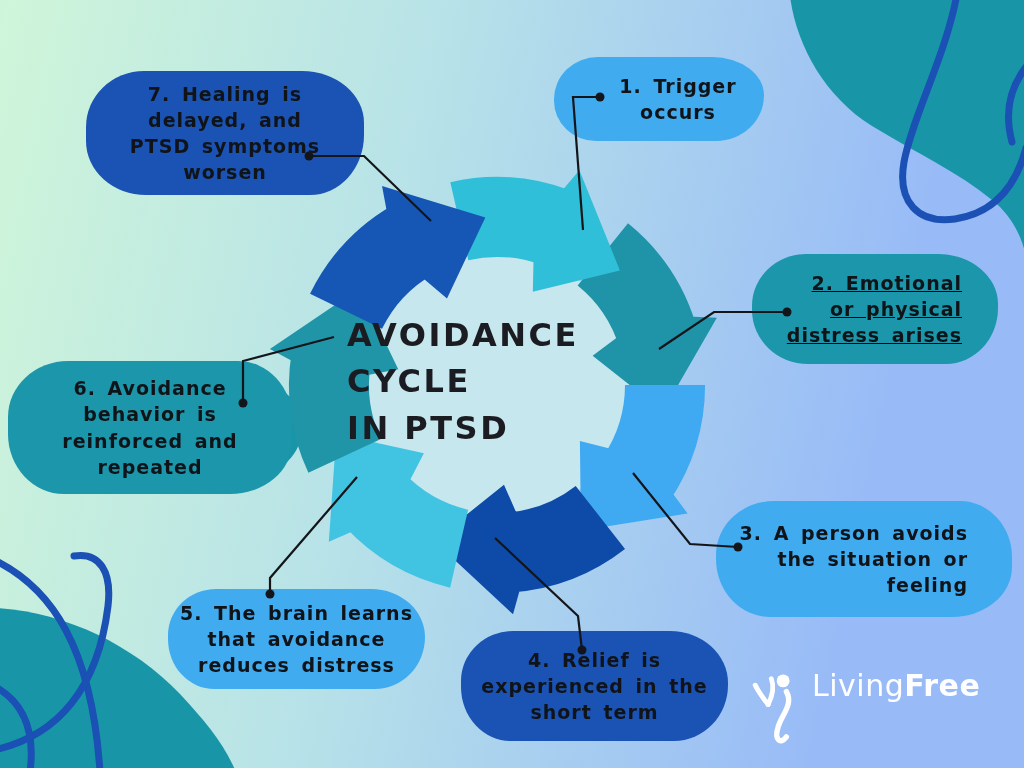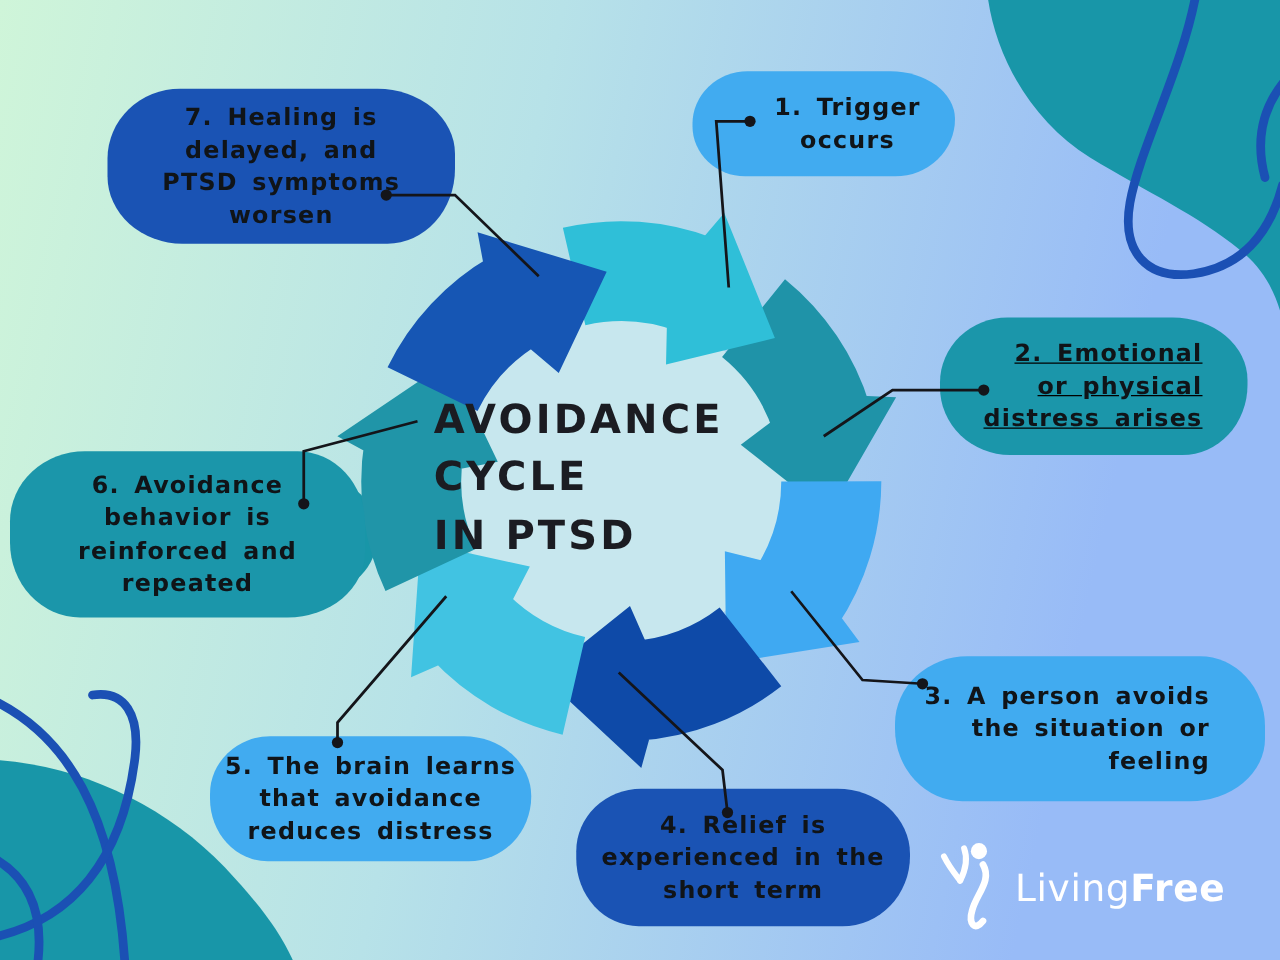--- a/index.html
+++ b/index.html
@@ -25,21 +25,21 @@
   .b4{left:461px;top:631px;width:267px;height:110px;border-radius:52px 58px 54px 50px/50px 52px 56px 54px;}
   .b5{left:168px;top:589px;width:257px;height:100px;border-radius:50px 56px 52px 48px/48px 50px 54px 52px;}
   .b6{left:8px;top:361px;width:284px;height:133px;border-radius:60px 54px 62px 56px/56px 58px 52px 60px;}
   .b7{left:86px;top:71px;width:278px;height:124px;border-radius:58px 62px 54px 60px/56px 52px 60px 54px;}
   .title{
     position:absolute;left:347px;top:312px;width:300px;z-index:3;
     white-space:pre-line;color:#1b1c22;
     font-size:32px;font-weight:bold;letter-spacing:2.5px;line-height:1.45;
   }
   .logo{
-    position:absolute;left:750px;top:668px;display:flex;align-items:center;z-index:5;
+    position:absolute;left:750px;top:668px;display:flex;z-index:5;
   }
   .logo-text{font-size:30px;color:#ffffff;letter-spacing:0.5px;}
   .logo-text .regular{font-weight:normal;}
   .logo-text .bold{font-weight:bold;}
 </style>
 </head>
 <body>
 
 <div class="canvas" style="background: linear-gradient(102deg, rgb(207, 245, 217) 0%, rgb(183, 226, 232) 38%, rgb(152, 187, 247) 82%);">
 
@@ -73,21 +73,21 @@
 
   <div class="bubble b1" style="background-color: rgb(65, 171, 240);">
     <span class="bubble-text">1. Trigger
 occurs</span>
   </div>
   <div class="bubble b2" style="background-color: rgb(27, 150, 170); text-decoration: underline;">
     <span class="bubble-text">2. Emotional
 or physical
 distress arises</span>
   </div>
-  <div class="bubble b3" style="background-color: rgb(65, 171, 240); margin-top: 24px;">
+  <div class="bubble b3" style="background-color: rgb(65, 171, 240);">
     <span class="bubble-text">3. A person avoids
 the situation or
 feeling</span>
   </div>
   <div class="bubble b4" style="background-color: rgb(26, 83, 180);">
     <span class="bubble-text">4. Relief is
 experienced in the
 short term</span>
   </div>
   <div class="bubble b5" style="background-color: rgb(65, 171, 240);">

